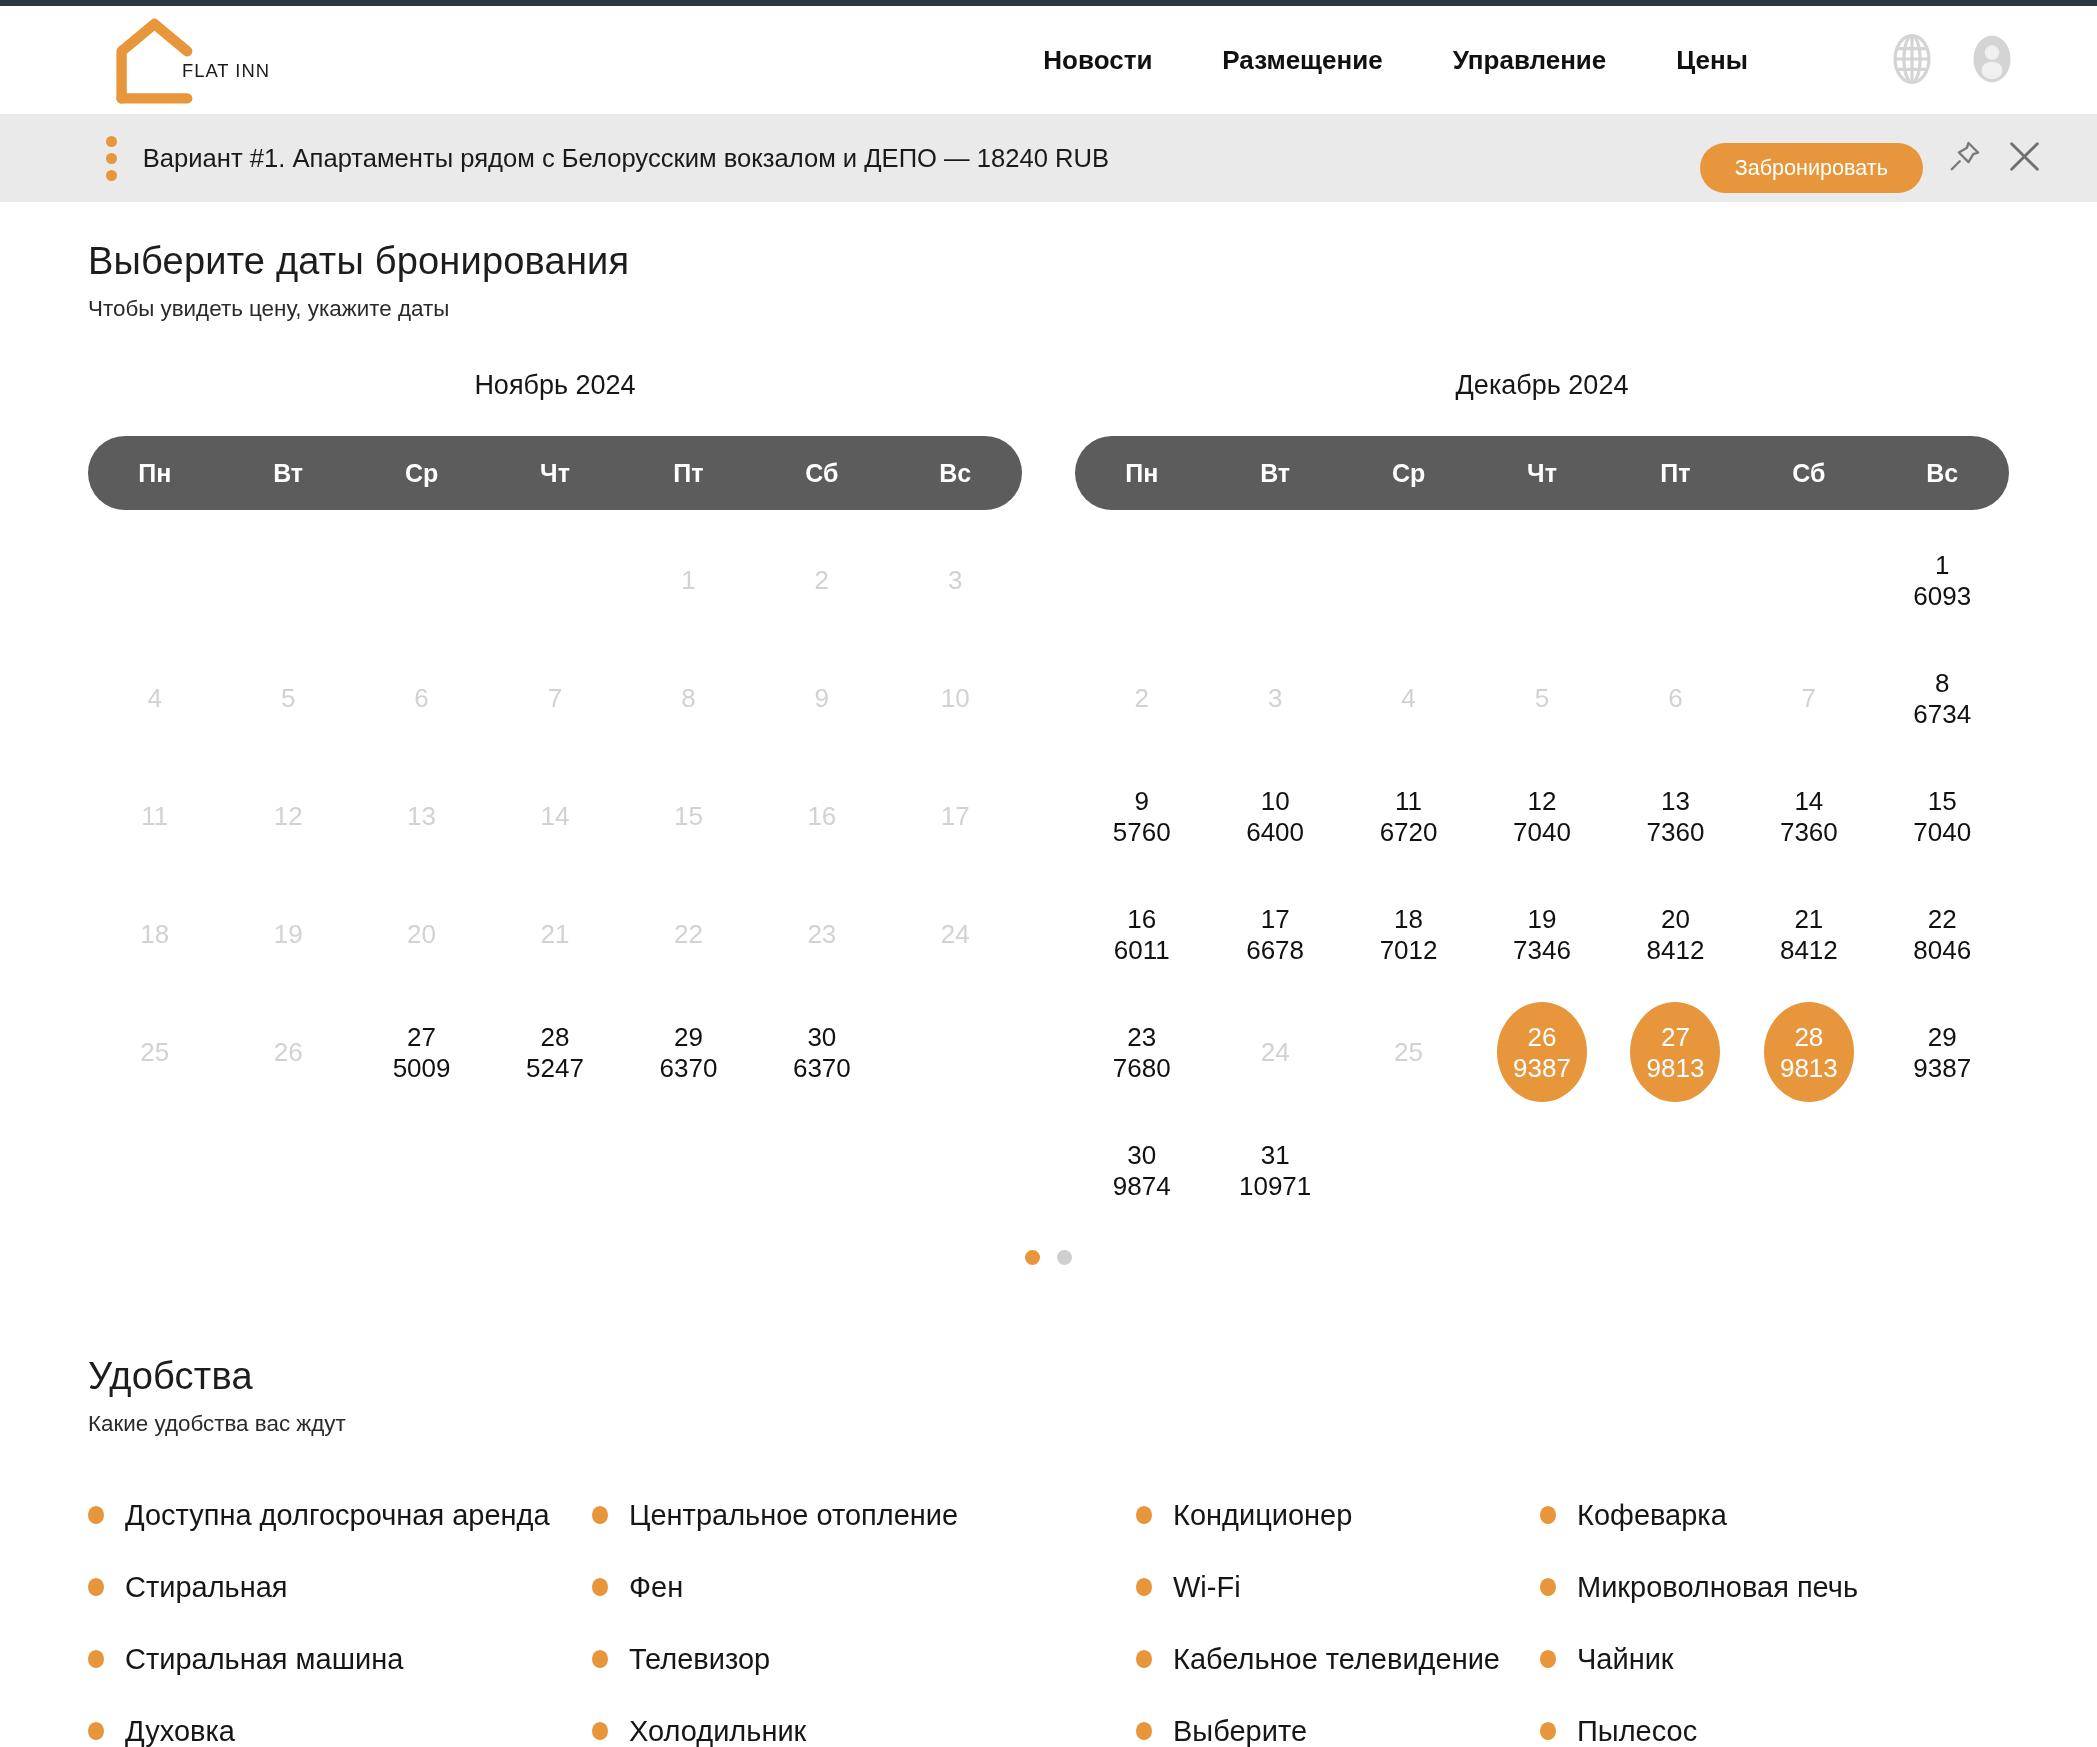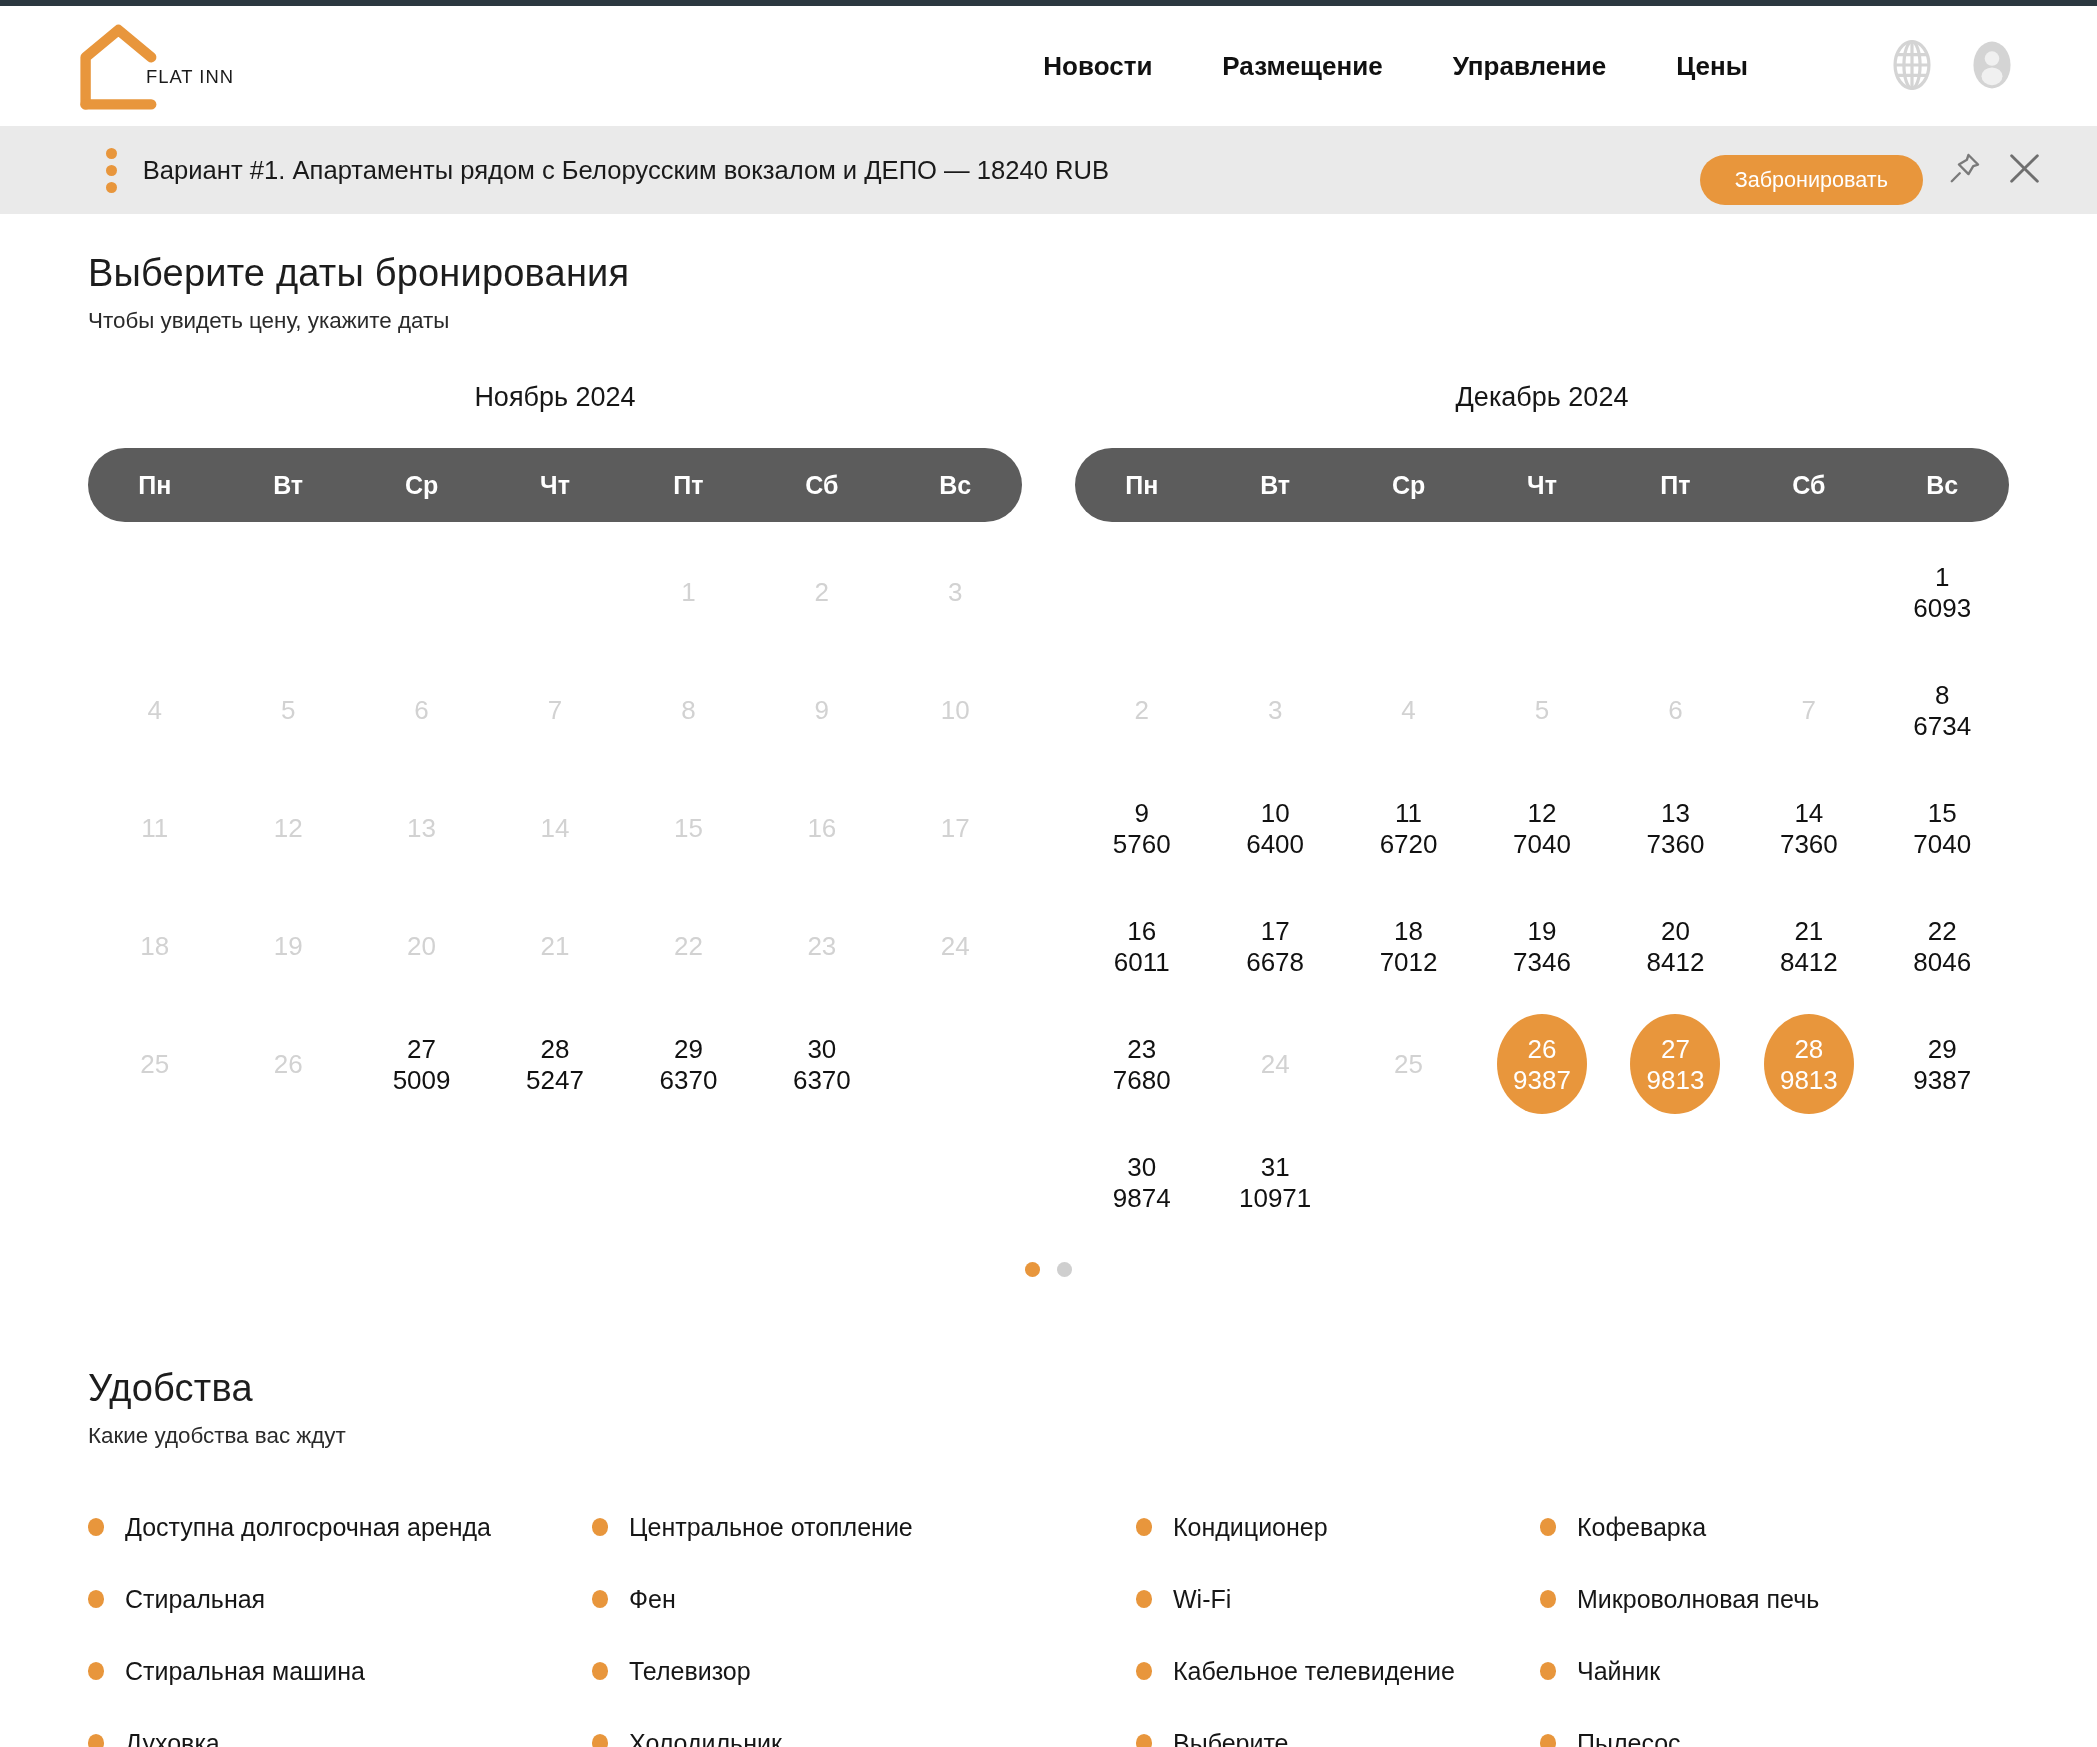--- a/index.html
+++ b/index.html
@@ -15,25 +15,25 @@
 
   
   .top-strip {
     height: 6.4px;
     background: #2b3840;
     width: 100%;
   }
 
   
   .header {
-    height: 120px;
+    height: 108px;
     display: flex;
     align-items: center;
     background: #ffffff;
-    padding: 0 80px 0 68px;
+    padding: 0 80px 0 104px;
     position: relative;
   }
   .logo {
     display: flex;
     align-items: center;
     position: relative;
     width: 240px;
     height: 96px;
   }
   .logo svg { display: block; }
@@ -230,21 +230,21 @@
     display: grid;
     grid-template-columns: 504px 544px 404px 1fr;
     row-gap: 0;
   }
   .amen-col { display: flex; flex-direction: column; }
   .amen-item {
     display: flex;
     align-items: center;
     gap: 21px;
     height: 72px;
-    font-size: 25px;
+    font-size: 29px;
     color: #161616;
   }
   .amen-item i {
     width: 16px; height: 17.6px;
     border-radius: 50%;
     background: #e8963c;
     flex: 0 0 auto;
   }
 </style>
 </head>

